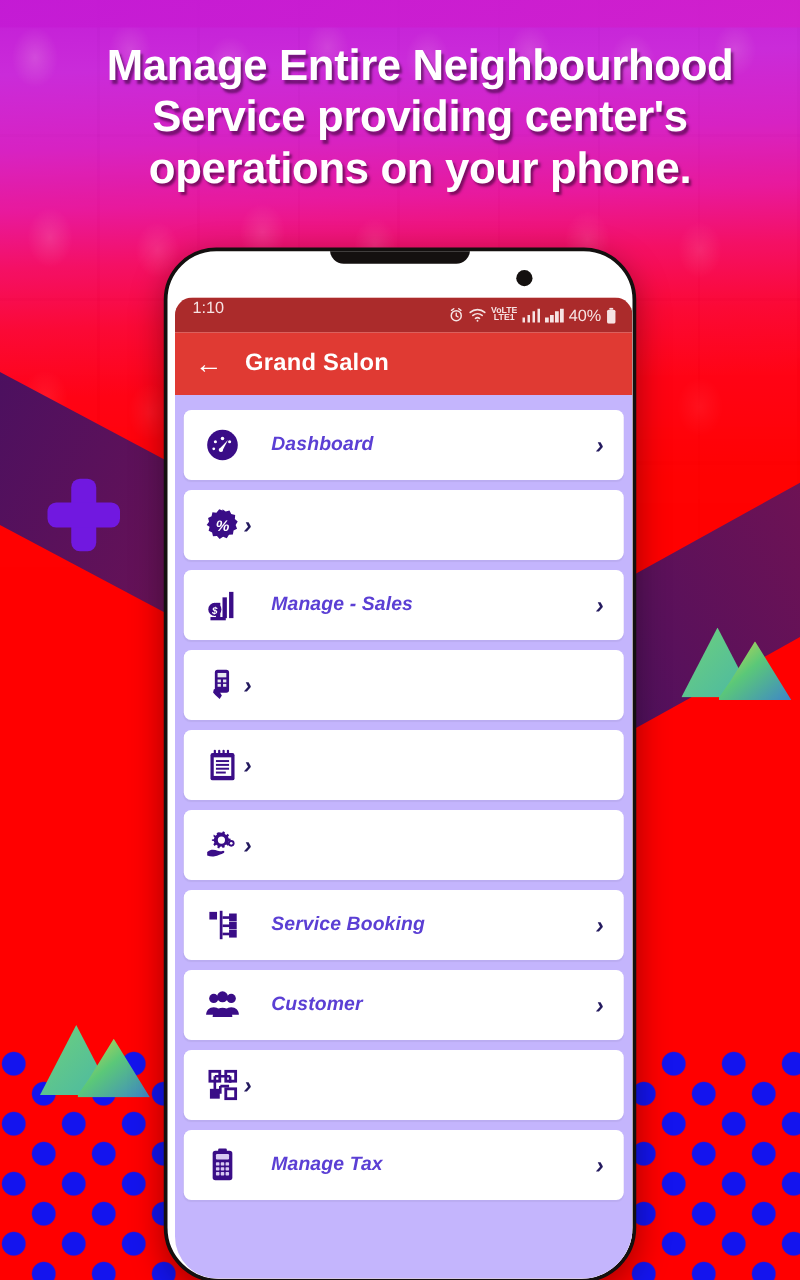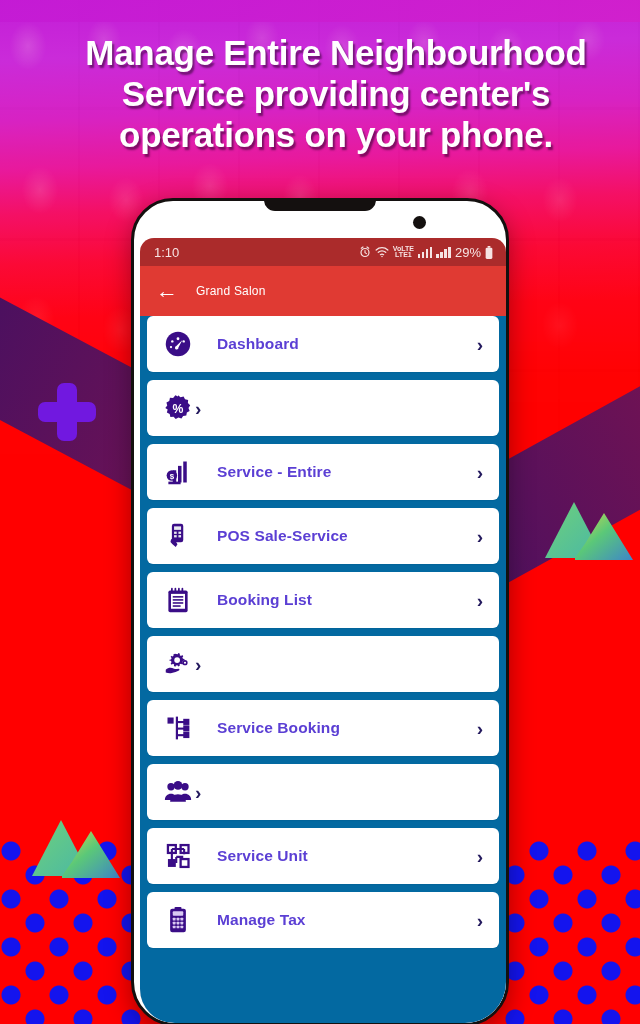--- a/index.html
+++ b/index.html
@@ -139,47 +139,48 @@
     position: absolute; left: 6px; top: 37px;
     width: 366px; height: 785px;
     background: #ffe6e6;
     border-radius: 14px 14px 34px 34px;
     overflow: hidden;
   }
 
   
   .statusbar {
     height: 28px; background: #ab2b2b;
-    display: flex; align-items: center; justify-content: space-between;
+    display: flex; justify-content: space-between;
     padding: 0 13px 0 14px;
     color: #f6e3e3; font-size: 13px; font-weight: 500;
   }
   .status-right { display: flex; align-items: center; gap: 4px; }
   .sicon { display:inline-flex; align-items:center; }
   .bars { display:flex; align-items:flex-end; gap:1.5px; height:11px; }
   .bars i { display:block; width:2.5px; background:#f6e3e3; }
   .bars i:nth-child(1){height:4px} .bars i:nth-child(2){height:6px}
   .bars i:nth-child(3){height:8.5px} .bars i:nth-child(4){height:11px}
   .volte { font-size: 7px; line-height: 6px; text-align:center; font-weight:700; }
 
   
   .appbar {
     height: 50px; background: #e03a33;
     display: flex; align-items: center; gap: 18px;
     padding-left: 16px;
     color: #fff;
   }
   .back-arrow { font-size: 22px; line-height: 1; }
-  .appbar-title { font-size: 12px; font-weight: 400; letter-spacing: .2px; }
+  .appbar-title { font-size: 19px; font-weight: 700; letter-spacing: .2px; }
 
   
   .list {
-    background: #0369a1;
-    padding: 0 7px 0 7px;
+    background: #c4b5fd;
+    padding: 12px 7px 0 7px;
     height: 707px;
+    font-style: italic;
   }
   .row {
     display: flex; align-items: center;
     background: #ffffff;
     border-radius: 6px;
     height: 56px;
     margin-bottom: 8px;
     padding: 0 16px 0 14px;
     box-shadow: 0 1px 1px rgba(0,0,0,.05);
   }
@@ -265,21 +266,21 @@
               <i></i>
               <i></i>
               <i></i>
             </span>
           <span class="bars">
               <i></i>
               <i></i>
               <i></i>
               <i></i>
             </span>
-          <span>29%</span>
+          <span>40%</span>
           <span class="sicon">
             <svg width="8" height="13" viewBox="0 0 10 16" fill="#f6e3e3">
               <rect x="3" y="0" width="4" height="2" rx="1"></rect>
               <rect x="0.8" y="2" width="8.4" height="14" rx="1.6"></rect>
             </svg>
           </span>
         </span>
       </div>
 
       <div class="appbar">
@@ -318,37 +319,36 @@
           <span class="row-icon">
             <svg width="28" height="28" viewBox="0 0 32 32">
               <rect x="10" y="14" width="4" height="14" fill="#3a0d87"></rect>
               <rect x="16" y="9" width="4" height="19" fill="#3a0d87"></rect>
               <rect x="22" y="4" width="4" height="24" fill="#3a0d87"></rect>
               <circle cx="9" cy="20" r="6" fill="#3a0d87"></circle>
               <text x="9" y="24" font-family="Liberation Sans, sans-serif" font-size="9" font-weight="700" fill="#fff" text-anchor="middle">$</text>
               <rect x="5" y="27" width="14" height="3" fill="#3a0d87"></rect>
             </svg>
           </span>
-          <span class="row-label">Service - Entire</span>
+          <span class="row-label">Manage - Sales</span>
           <span class="chev">›</span>
         </div>
 
         <div class="row">
           <span class="row-icon">
             <svg width="28" height="28" viewBox="0 0 32 32">
               <rect x="9" y="2" width="13" height="21" rx="2.5" fill="#3a0d87"></rect>
               <rect x="11.5" y="5" width="8" height="4" fill="#e8eaf0"></rect>
               <rect x="11.5" y="11" width="3" height="2.6" fill="#e8eaf0"></rect>
               <rect x="16.5" y="11" width="3" height="2.6" fill="#e8eaf0"></rect>
               <rect x="11.5" y="15" width="3" height="2.6" fill="#e8eaf0"></rect>
               <rect x="16.5" y="15" width="3" height="2.6" fill="#e8eaf0"></rect>
               <path d="M8 20c2.5-1 4-.2 4.8 1.2l2.6 4.3-2 3.2-4-3.5-2-2.4z" fill="#3a0d87"></path>
             </svg>
           </span>
-          <span class="row-label">POS Sale-Service</span>
           <span class="chev">›</span>
         </div>
 
         <div class="row">
           <span class="row-icon">
             <svg width="28" height="28" viewBox="0 0 32 32">
               <rect x="5" y="5" width="22" height="25" rx="2" fill="#3a0d87"></rect>
               <rect x="8" y="9" width="16" height="17" fill="#fff"></rect>
               <g fill="#3a0d87">
                 <rect x="10" y="11.5" width="12" height="1.8"></rect>
@@ -357,21 +357,20 @@
                 <rect x="10" y="22" width="9" height="1.8"></rect>
               </g>
               <g fill="#3a0d87">
                 <rect x="8" y="2" width="2" height="5" rx="1"></rect>
                 <rect x="12" y="2" width="2" height="5" rx="1"></rect>
                 <rect x="16" y="2" width="2" height="5" rx="1"></rect>
                 <rect x="20" y="2" width="2" height="5" rx="1"></rect>
               </g>
             </svg>
           </span>
-          <span class="row-label">Booking List</span>
           <span class="chev">›</span>
         </div>
 
         <div class="row">
           <span class="row-icon">
             <svg width="28" height="28" viewBox="0 0 32 32">
               <path d="M14 4.5l1.6.4.9-1.4 1.7.8-.2 1.7 1.5.8 1.3-1.1 1.2 1.4-1 1.4.7 1.6 1.7.1v1.9l-1.7.2-.7 1.6 1 1.3-1.3 1.4-1.3-1-1.5.8.1 1.7-1.8.7-.8-1.4-1.7.3-.7 1.5-1.7-.8.3-1.7-1.4-.9-1.4 1-1.2-1.5 1-1.3-.6-1.6-1.7-.2V11l1.7-.2.7-1.6-1-1.3L8 6.5l1.4 1 1.5-.8-.2-1.7 1.8-.6z" fill="#3a0d87"></path>
               <circle cx="15" cy="11.5" r="3.3" fill="#fff"></circle>
               <circle cx="24" cy="14.5" r="3" fill="#3a0d87"></circle>
               <circle cx="24" cy="14.5" r="1.2" fill="#fff"></circle>
@@ -402,36 +401,36 @@
           <span class="row-icon">
             <svg width="28" height="28" viewBox="0 0 32 32">
               <circle cx="8" cy="10" r="4.2" fill="#3a0d87"></circle>
               <circle cx="24" cy="10" r="4.2" fill="#3a0d87"></circle>
               <circle cx="16" cy="8.5" r="5" fill="#3a0d87"></circle>
               <path d="M1 25c0-4.3 3.1-7 7-7s7 2.7 7 7z" fill="#3a0d87"></path>
               <path d="M17 25c0-4.3 3.1-7 7-7s7 2.7 7 7z" fill="#3a0d87"></path>
               <path d="M7 27c0-5 4-8.5 9-8.5s9 3.5 9 8.5z" fill="#3a0d87"></path>
             </svg>
           </span>
+          <span class="row-label">Customer</span>
           <span class="chev">›</span>
         </div>
 
         <div class="row">
           <span class="row-icon">
             <svg width="28" height="28" viewBox="0 0 32 32">
               <g stroke="#3a0d87" stroke-width="2.4">
                 <path d="M9 8h14M9 8v16M23 8v6M14 17h8M14 17v7"></path>
               </g>
               <rect x="4.5" y="3.5" width="9" height="9" fill="none" stroke="#3a0d87" stroke-width="2.6"></rect>
               <rect x="19" y="3.5" width="9" height="9" fill="none" stroke="#3a0d87" stroke-width="2.6"></rect>
               <rect x="4.5" y="19.5" width="9" height="9" fill="#3a0d87"></rect>
               <rect x="19" y="19.5" width="9" height="9" fill="none" stroke="#3a0d87" stroke-width="2.6"></rect>
             </svg>
           </span>
-          <span class="row-label">Service Unit</span>
           <span class="chev">›</span>
         </div>
 
         <div class="row">
           <span class="row-icon">
             <svg width="28" height="28" viewBox="0 0 32 32">
               <rect x="7" y="3" width="18" height="27" rx="2.5" fill="#3a0d87"></rect>
               <rect x="10" y="6" width="12" height="5" rx="1" fill="#d9c9f2"></rect>
               <g fill="#d9c9f2">
                 <rect x="10" y="13.5" width="3.2" height="3" rx="0.6"></rect>

